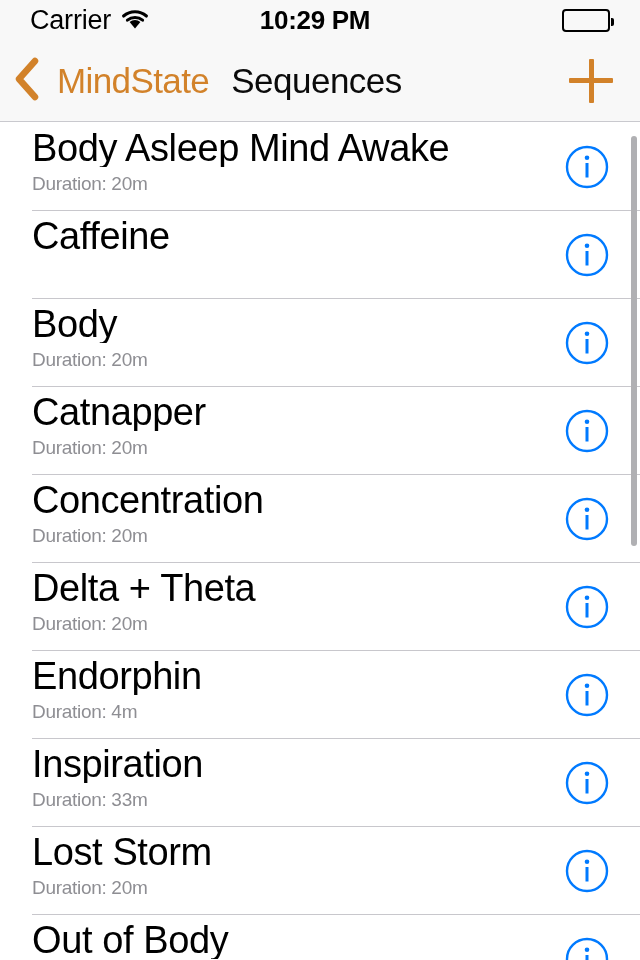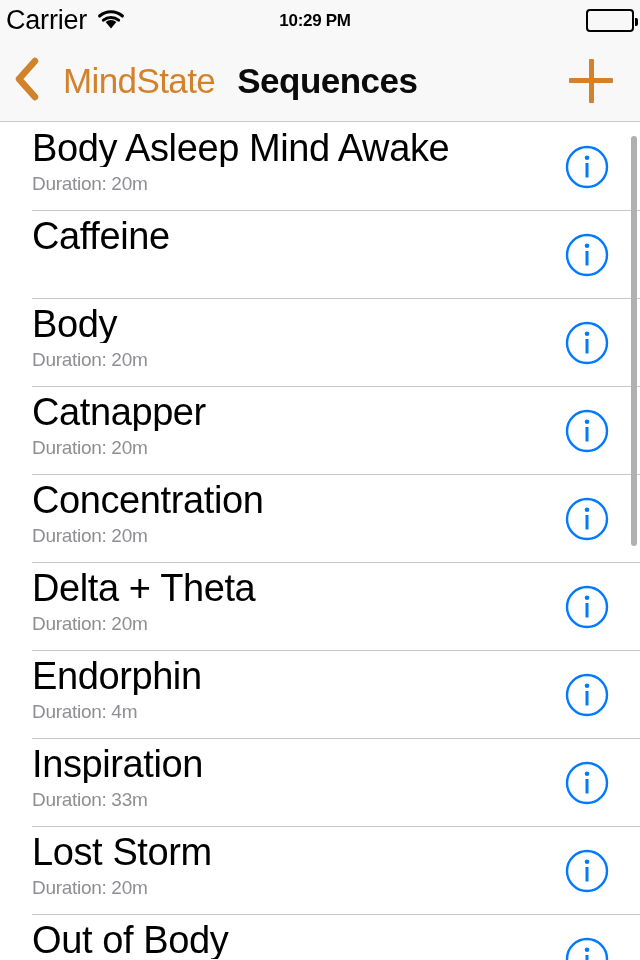--- a/index.html
+++ b/index.html
@@ -26,40 +26,40 @@
   
   .status-bar {
     position: absolute;
     top: 0; left: 0;
     width: 640px;
     height: 40px;
     background: #f8f8f8;
     display: flex;
     align-items: center;
     box-sizing: border-box;
-    padding: 0 6px;
+    padding: 0 30px;
   }
   .sb-left {
     display: flex;
     align-items: center;
     gap: 9px;
     flex: 0 0 auto;
     width: 230px;
   }
   .sb-carrier {
     font-size: 27px;
     color: #000;
     letter-spacing: -0.2px;
     line-height: 1;
   }
   .wifi-icon { display: block; margin-top: 2px; }
   .sb-center {
     flex: 1 1 auto;
     text-align: center;
-    font-size: 17px;
+    font-size: 26px;
     font-weight: bold;
     color: #000;
     letter-spacing: -0.3px;
     line-height: 1;
     margin-left: -10px;
   }
   .sb-right {
     flex: 0 0 auto;
     width: 230px;
     display: flex;
@@ -101,35 +101,35 @@
     border-bottom: 1px solid #c9c9ce;
     box-sizing: border-box;
     display: flex;
     align-items: center;
   }
   .nav-back {
     display: flex;
     align-items: center;
     margin-left: 14px;
     cursor: pointer;
-    gap: 23px;
+    gap: 17px;
   }
   .chevron-left {
     display: block;
     flex: 0 0 auto;
   }
   .nav-back-label {
     font-size: 35px;
     line-height: 1;
     letter-spacing: -0.6px;
     color: #d2822a;
   }
   .nav-title {
     font-size: 35px;
-    font-weight: bold;
+    font-weight: normal;
     color: #0b0b0b;
     letter-spacing: -0.5px;
     line-height: 1;
     margin-left: 22px;
   }
   .nav-add {
     position: absolute;
     right: 22px;
     top: 50%;
     transform: translateY(-50%);

